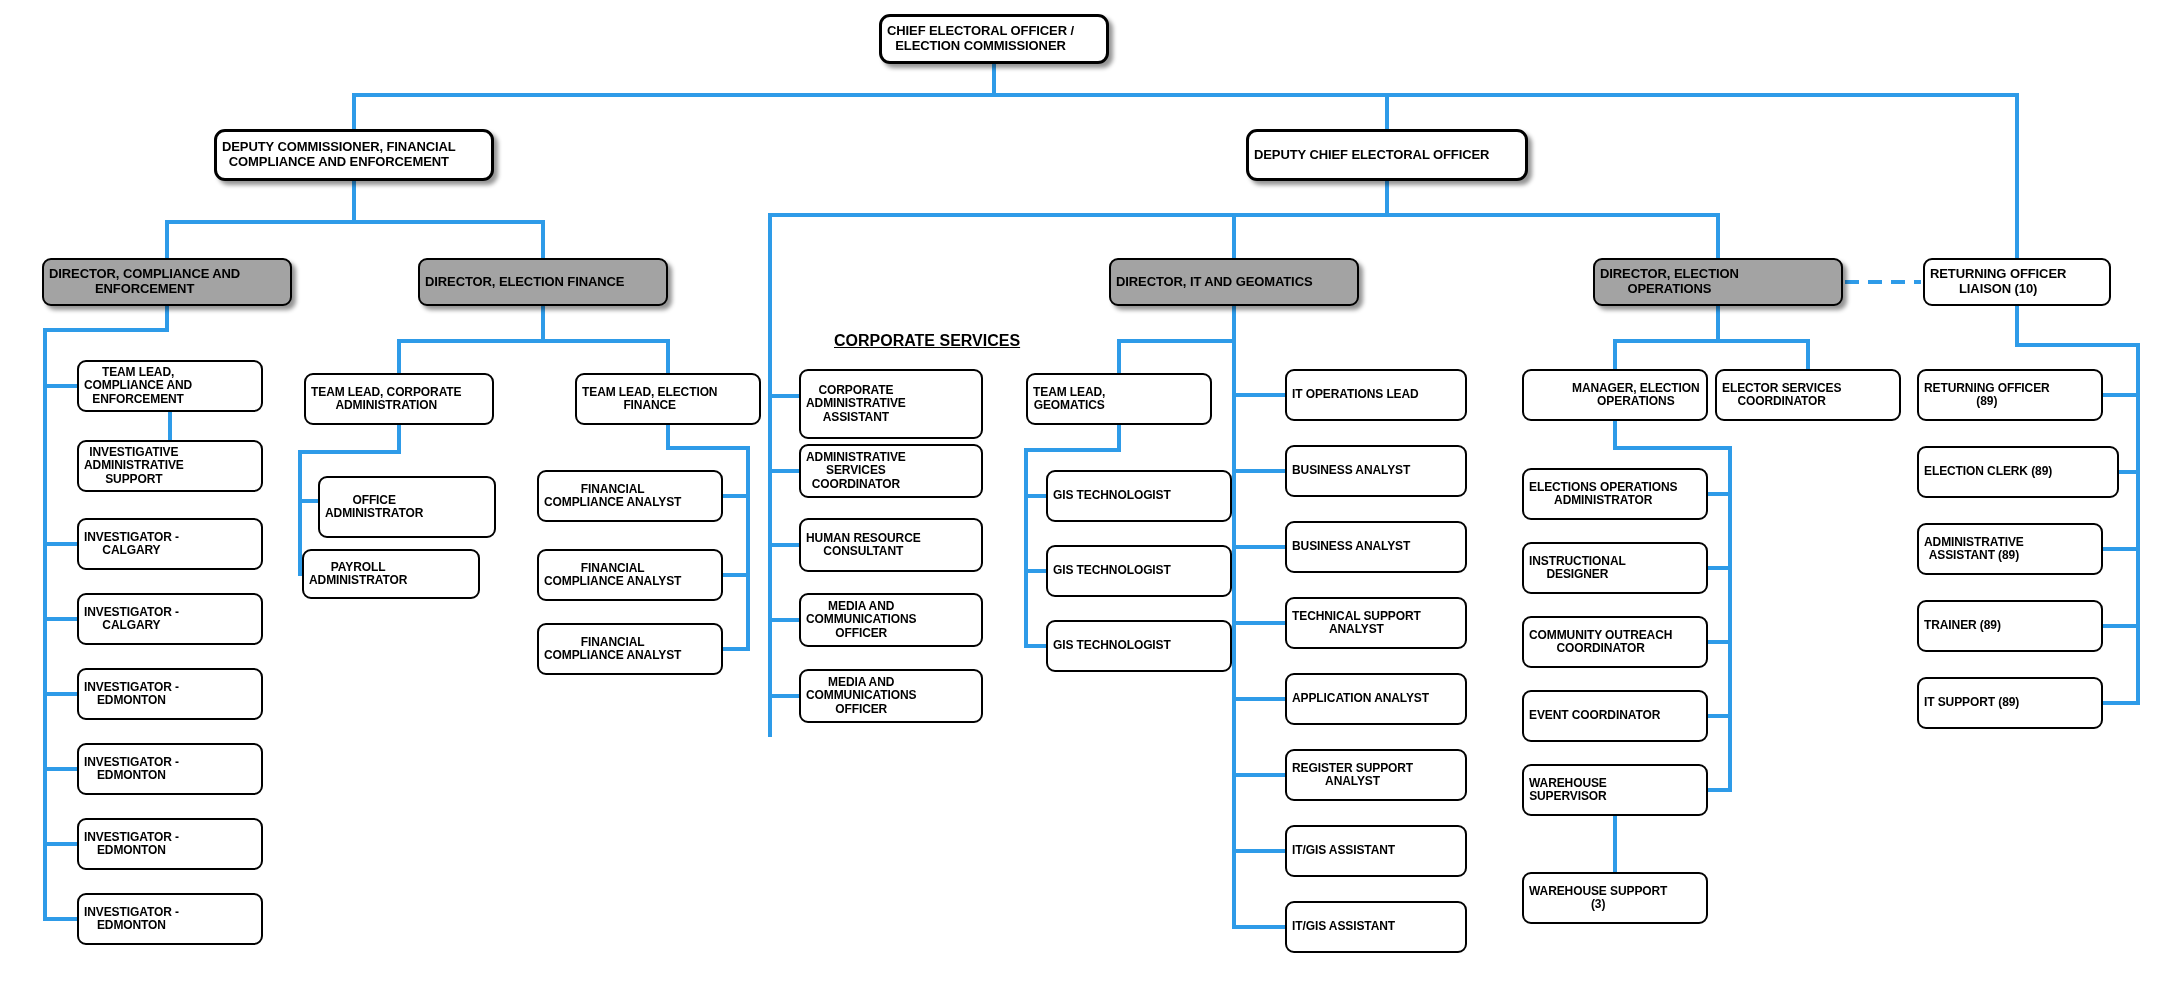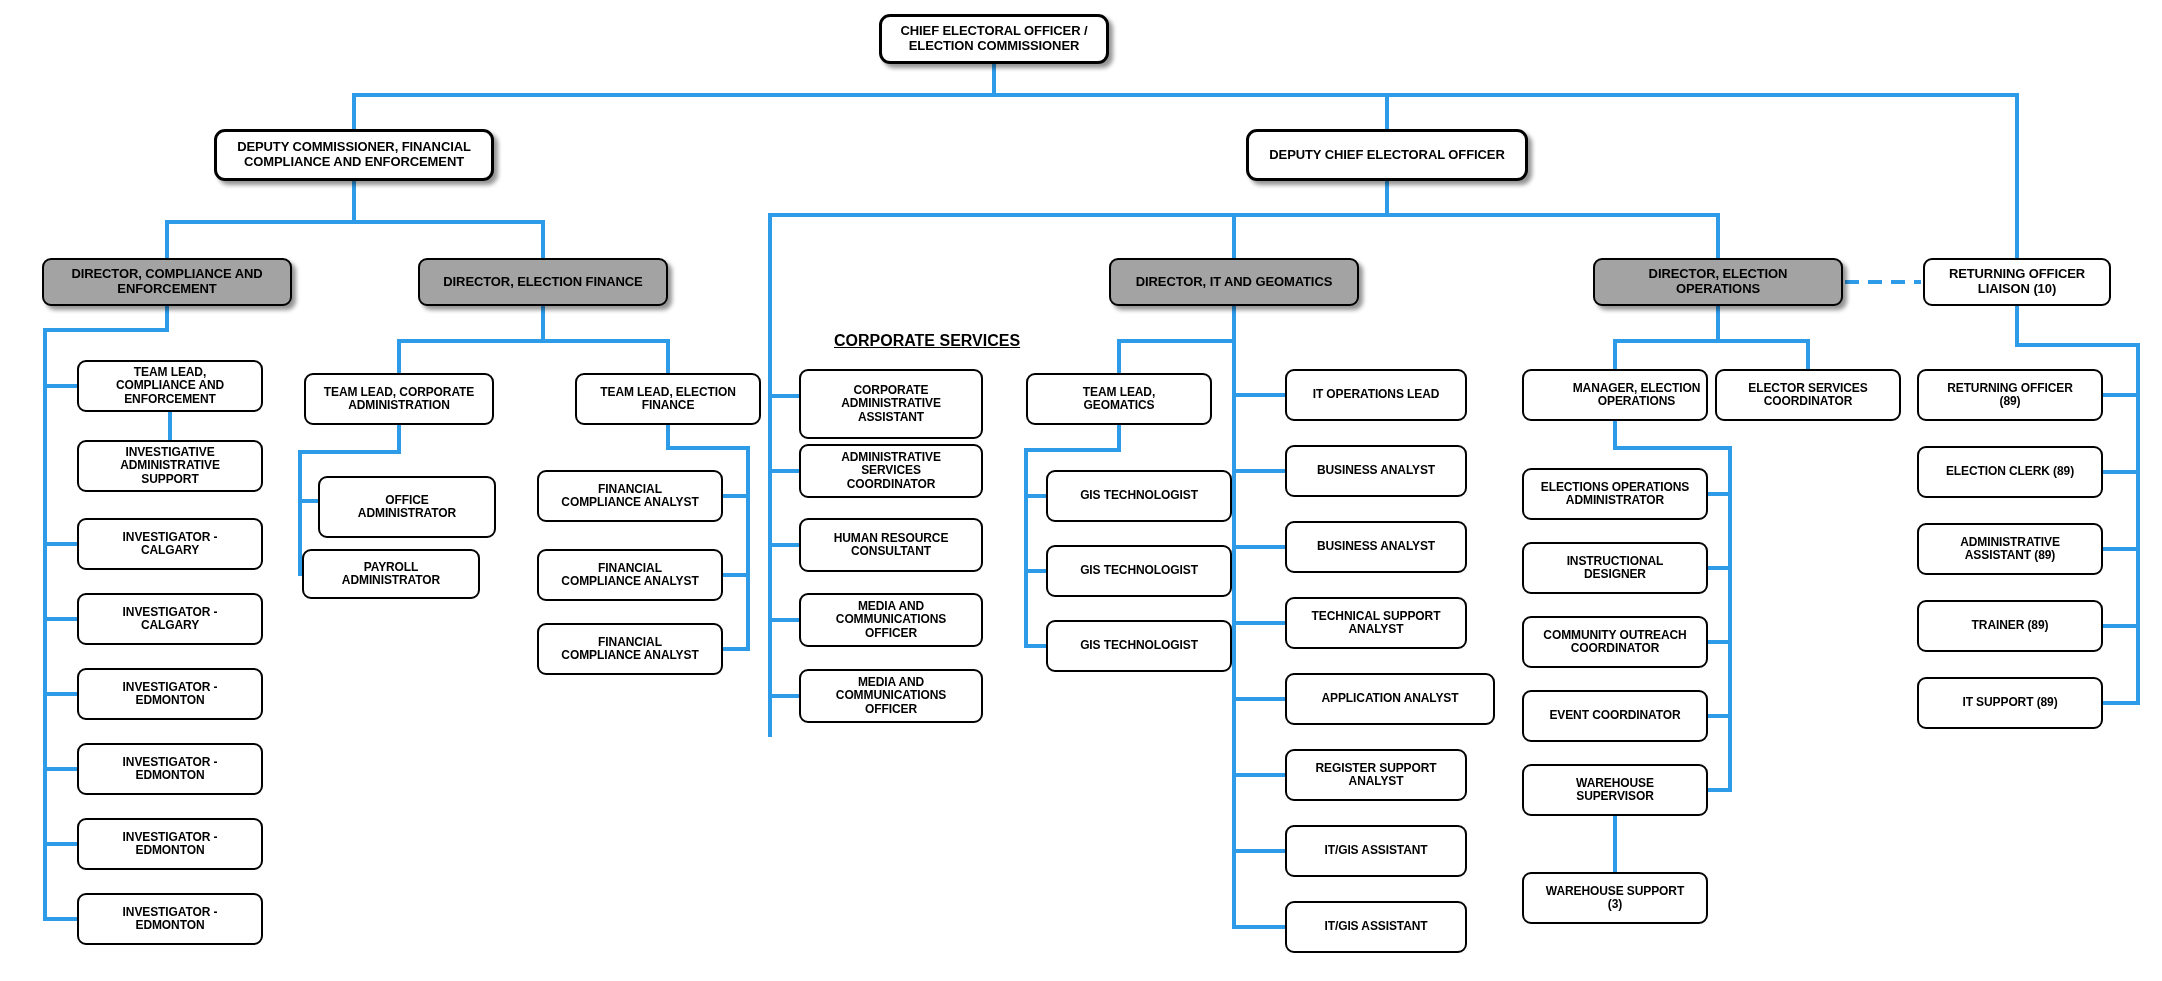--- a/index.html
+++ b/index.html
@@ -20,21 +20,20 @@
     left:0; top:0;
     width:2162px;
     height:981px;
     pointer-events:none;
   }
   .node{
     position:absolute;
     box-sizing:border-box;
     display:flex;
     align-items:center;
-    justify-content:center;
     text-align:center;
     border:2px solid #000000;
     border-radius:9px;
     background:#ffffff;
     color:#000000;
     font-weight:bold;
     line-height:1.12;
     letter-spacing:-0.1px;
     padding:2px 5px;
     z-index:5;
@@ -288,21 +287,21 @@
     <div class="node" style="left: 1285px; top: 445px; width: 182px; height: 52px; font-size: 12px;">
       <span class="txt">BUSINESS ANALYST</span>
     </div>
     <div class="node" style="left: 1285px; top: 521px; width: 182px; height: 52px; font-size: 12px;">
       <span class="txt">BUSINESS ANALYST</span>
     </div>
     <div class="node" style="left: 1285px; top: 597px; width: 182px; height: 52px; font-size: 12px;">
       <span class="txt">TECHNICAL SUPPORT
 ANALYST</span>
     </div>
-    <div class="node" style="left: 1285px; top: 673px; width: 210px; height: 52px; font-size: 12px;">
+    <div class="node" style="left: 1285px; top: 673px; width: 182px; height: 52px; font-size: 12px;">
       <span class="txt">APPLICATION ANALYST</span>
     </div>
     <div class="node" style="left: 1285px; top: 749px; width: 182px; height: 52px; font-size: 12px;">
       <span class="txt">REGISTER SUPPORT
 ANALYST</span>
     </div>
     <div class="node" style="left: 1285px; top: 825px; width: 182px; height: 52px; font-size: 12px;">
       <span class="txt">IT/GIS ASSISTANT</span>
     </div>
     <div class="node" style="left: 1285px; top: 901px; width: 182px; height: 52px; font-size: 12px;">
@@ -336,21 +335,21 @@
 SUPERVISOR</span>
     </div>
     <div class="node" style="left: 1522px; top: 872px; width: 186px; height: 52px; font-size: 12px;">
       <span class="txt">WAREHOUSE SUPPORT
 (3)</span>
     </div>
     <div class="node" style="left: 1917px; top: 369px; width: 186px; height: 52px; font-size: 12px;">
       <span class="txt">RETURNING OFFICER
 (89)</span>
     </div>
-    <div class="node" style="left: 1917px; top: 446px; width: 186px; height: 52px; font-size: 12px;">
+    <div class="node" style="left: 1917px; top: 446px; width: 202px; height: 52px; font-size: 12px;">
       <span class="txt">ELECTION CLERK (89)</span>
     </div>
     <div class="node" style="left: 1917px; top: 523px; width: 186px; height: 52px; font-size: 12px;">
       <span class="txt">ADMINISTRATIVE
 ASSISTANT (89)</span>
     </div>
     <div class="node" style="left: 1917px; top: 600px; width: 186px; height: 52px; font-size: 12px;">
       <span class="txt">TRAINER (89)</span>
     </div>
     <div class="node" style="left: 1917px; top: 677px; width: 186px; height: 52px; font-size: 12px;">

